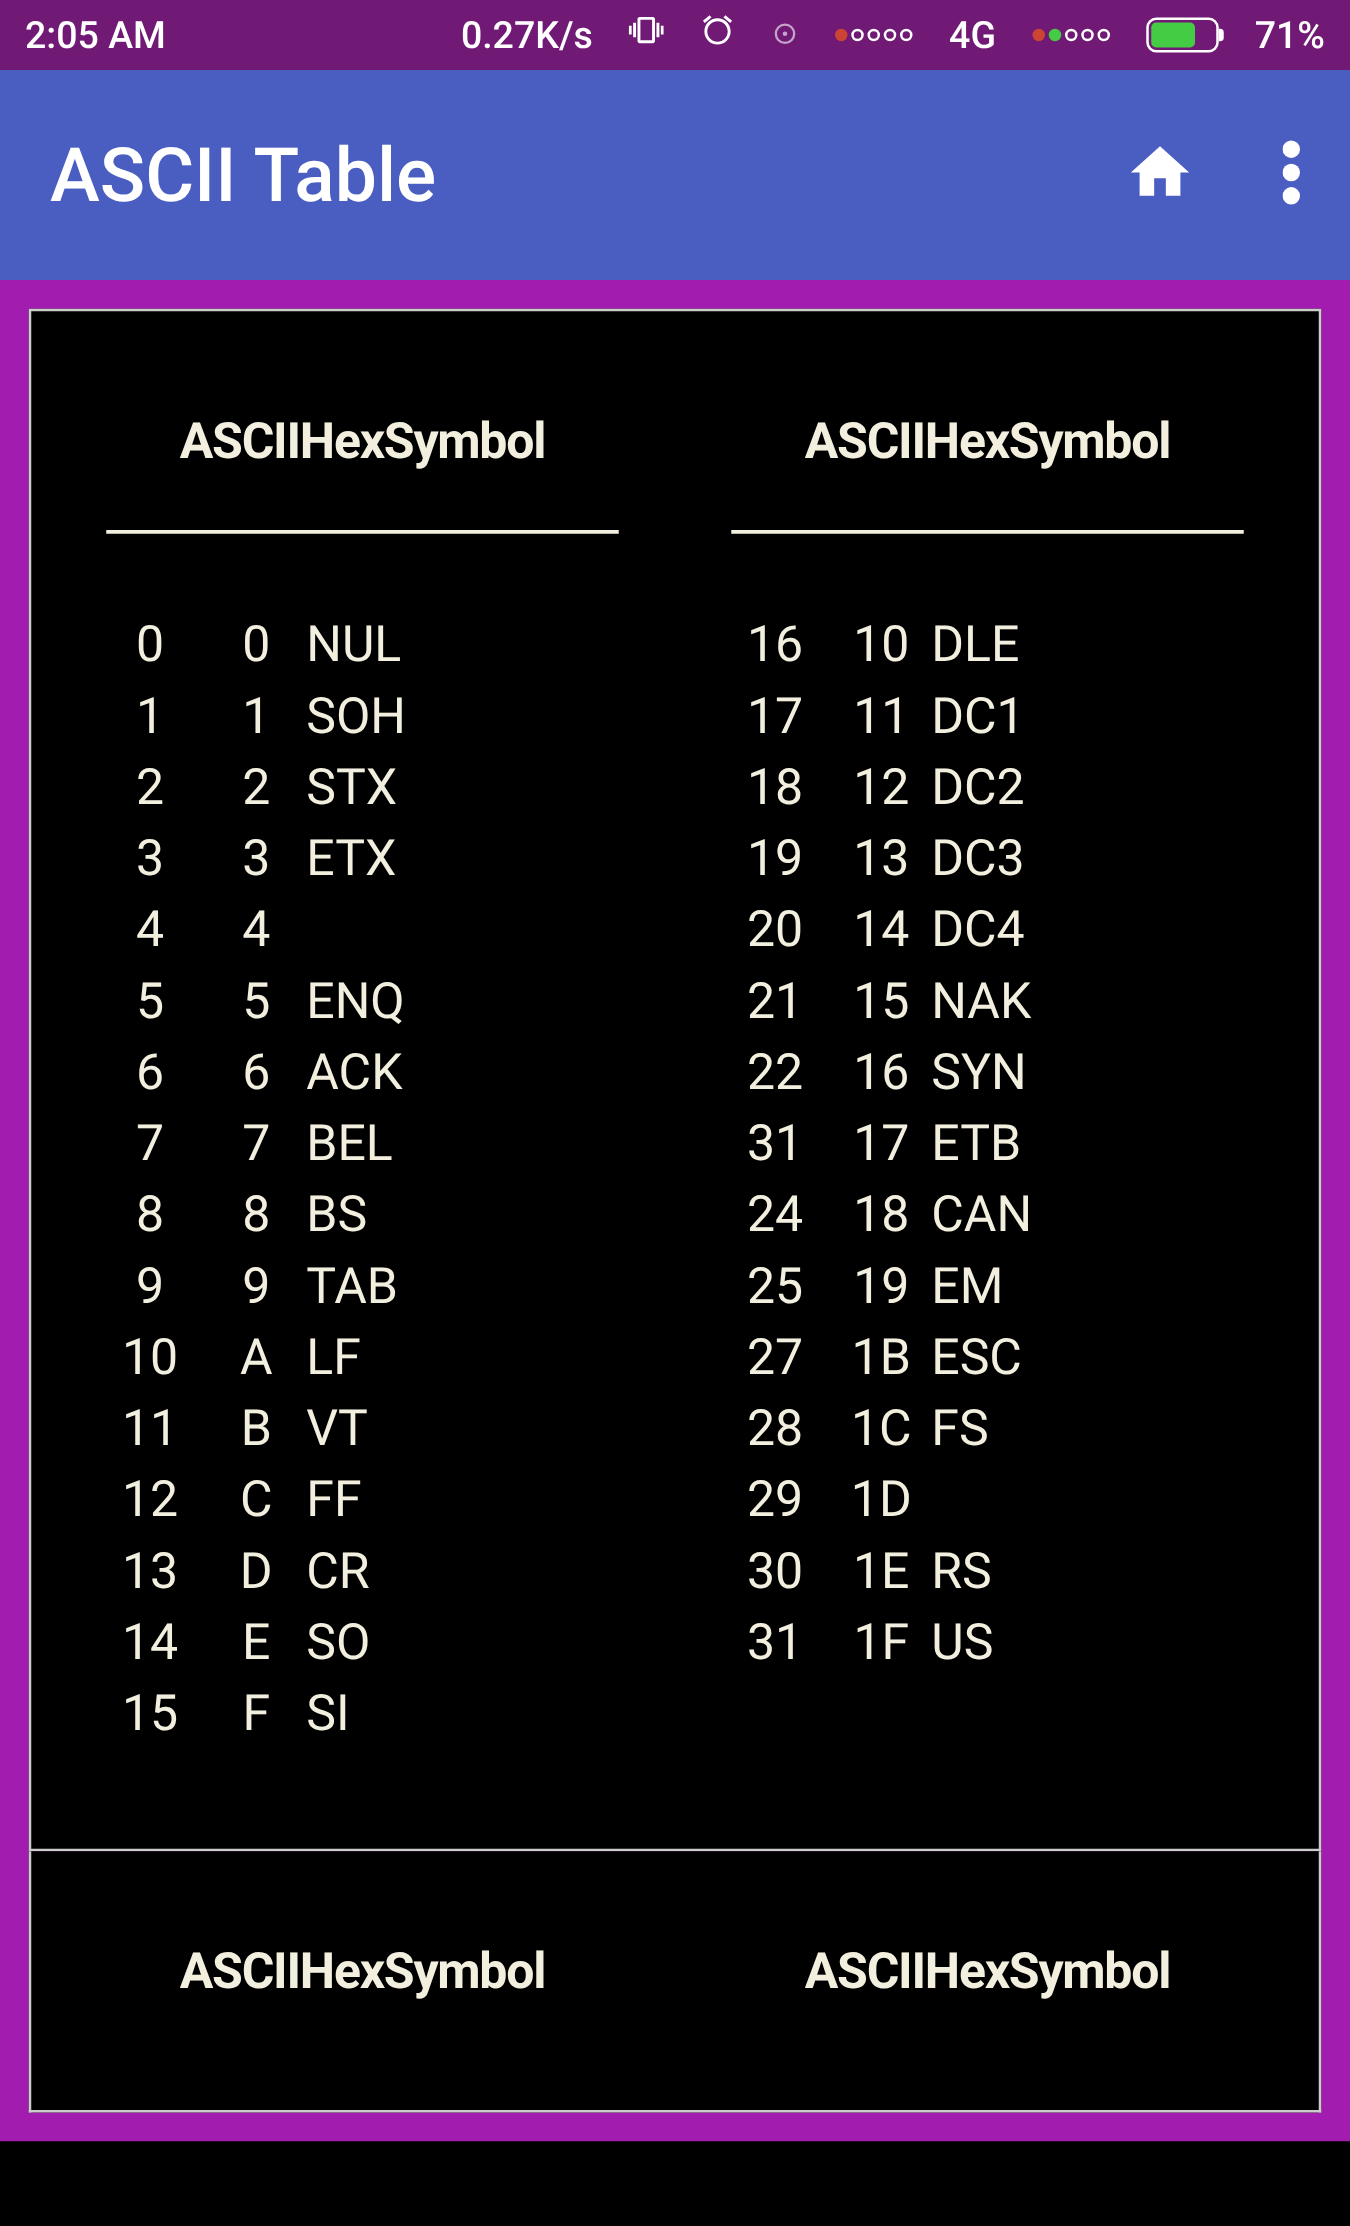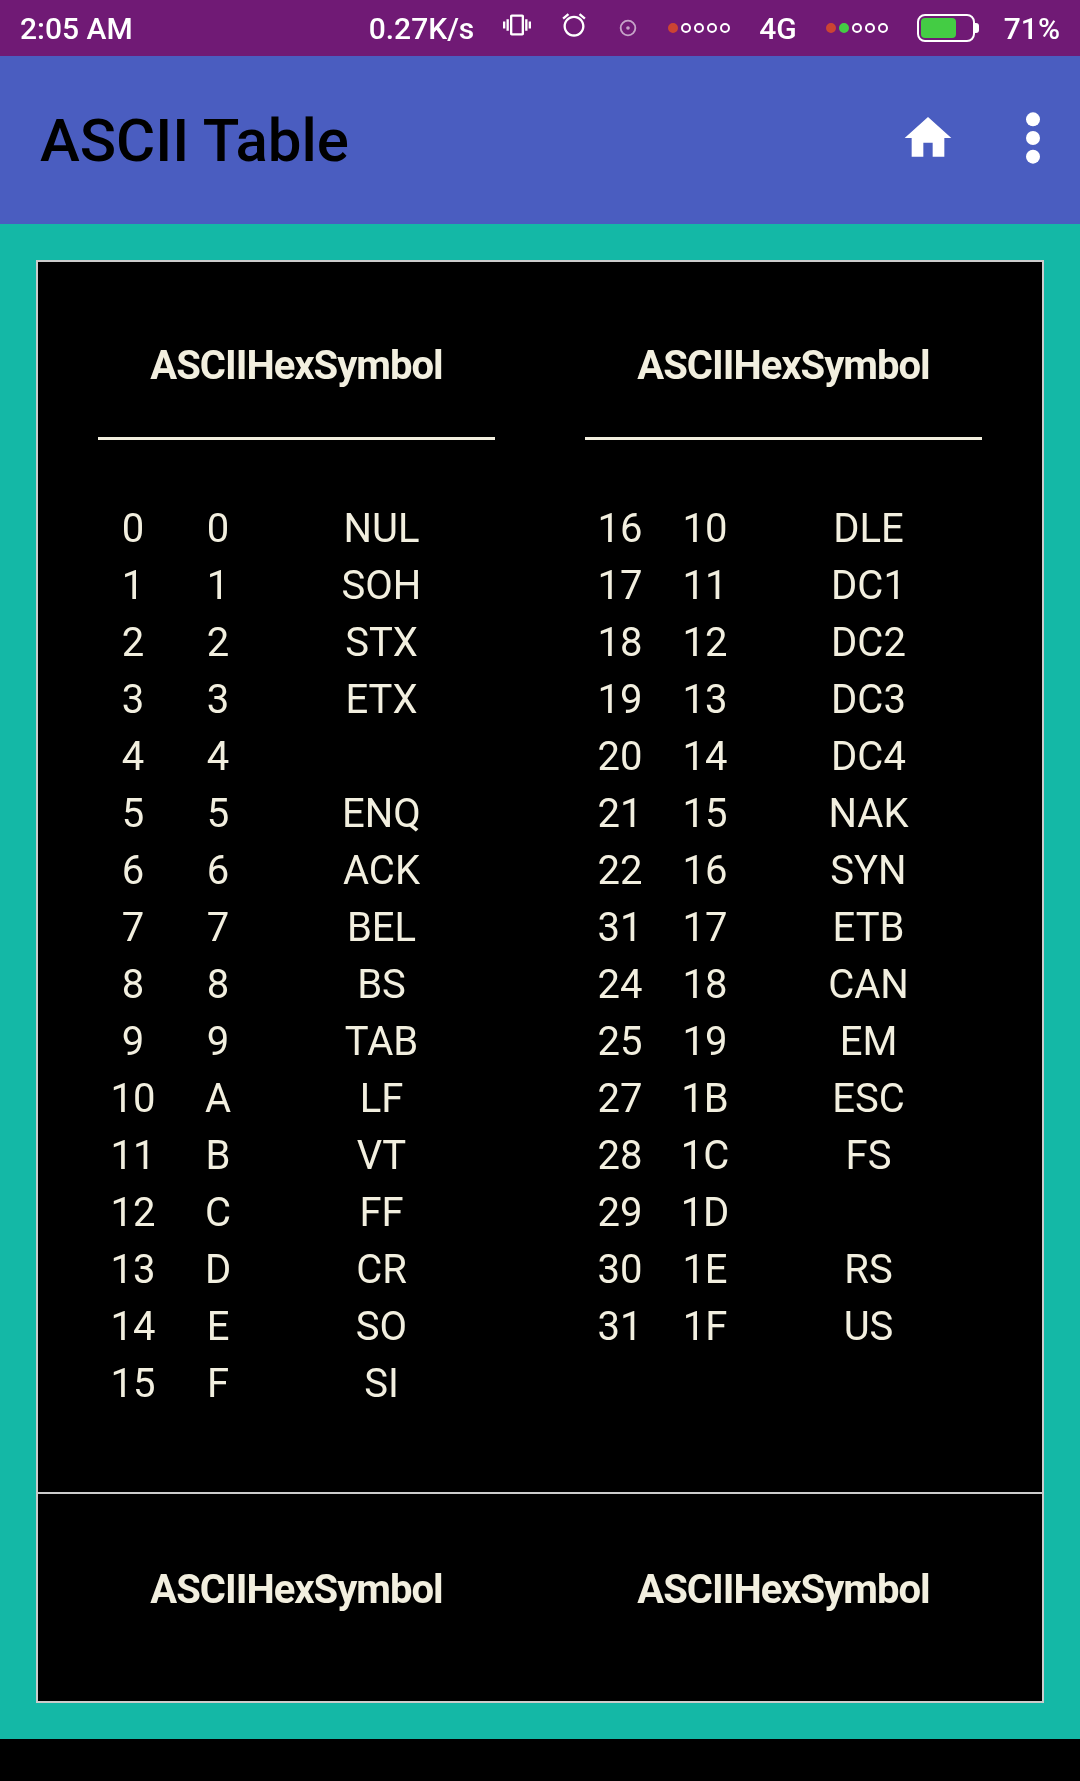--- a/index.html
+++ b/index.html
@@ -65,36 +65,36 @@
       height: 100%;
       background: #4c4;
       border-radius: 4px;
     }
     .app-bar {
       height: 168px;
       background: #4a5dc0;
       display: flex;
       align-items: center;
       padding: 0 40px;
-      color: #000000;
+      color: #ffffff;
     }
     .app-title {
       font-size: 60px;
       font-weight: 500;
       flex: 1;
     }
     .app-actions {
       display: flex;
       align-items: center;
       gap: 70px;
     }
     .home-icon svg, .more-icon svg { fill: #fff; }
     .content {
-      background: #14b8a6;
-      padding: 36px;
+      background: #a21caf;
+      padding: 23px;
     }
     .table-card {
       border: 2px solid #ccc;
       background: #000;
       margin-bottom: 0;
     }
     .table-wrap {
       display: flex;
       padding: 80px 50px 80px 50px;
       gap: 70px;
@@ -118,21 +118,21 @@
     .rows { }
     .row {
       display: flex;
       font-size: 40px;
       font-weight: 400;
       line-height: 57px;
       height: 57px;
     }
     .row .c1 { width: 90px; text-align: center; }
     .row .c2 { width: 80px; text-align: center; }
-    .row .c3 { flex: 1; text-align: center; }
+    .row .c3 { flex: 1; }
     .table-card.second .table-wrap { padding-bottom: 0; }
   </style>
 </head>
 <body>
 
 <div class="status-bar">
   <span>2:05 AM</span>
   <div class="status-right">
     <span>0.27K/s</span>
     <span>

